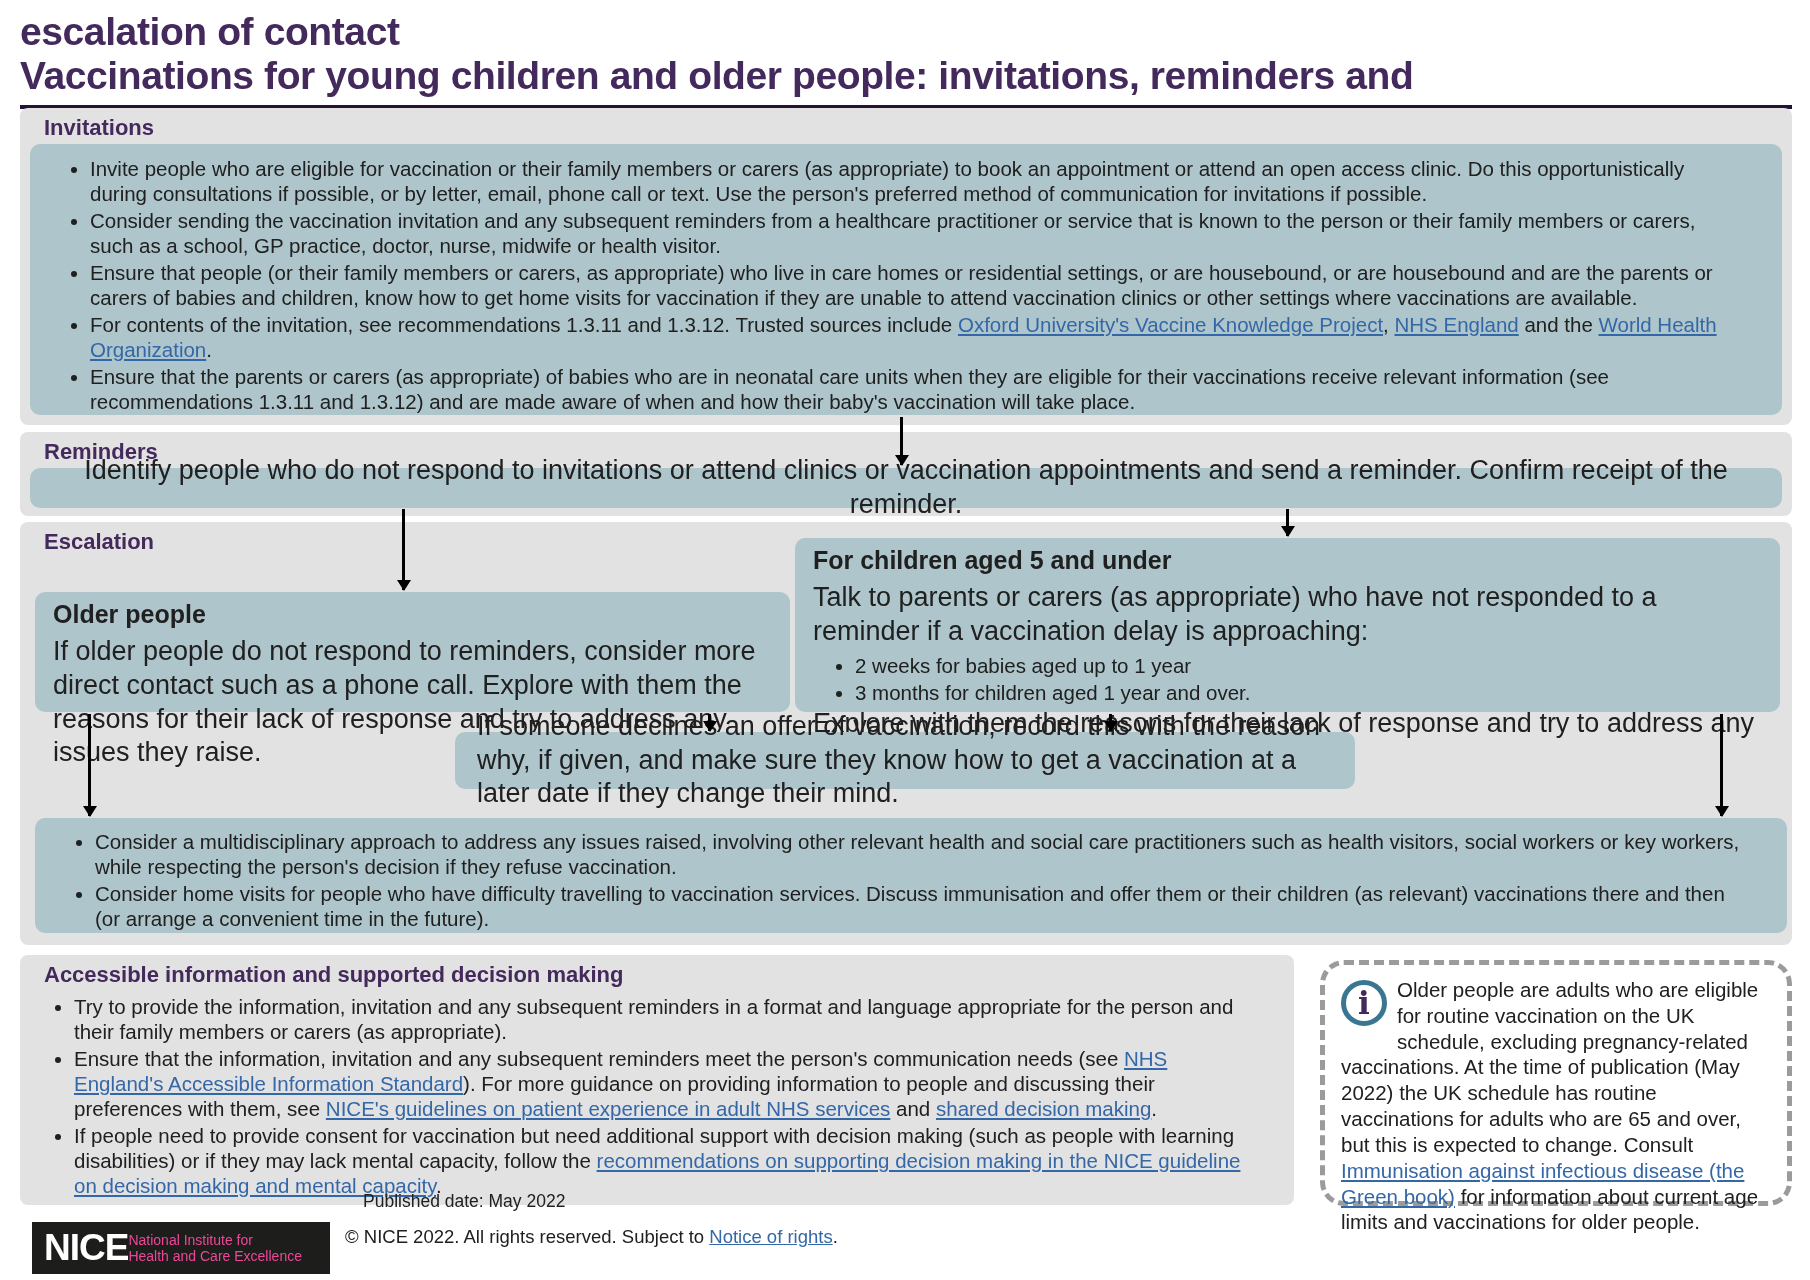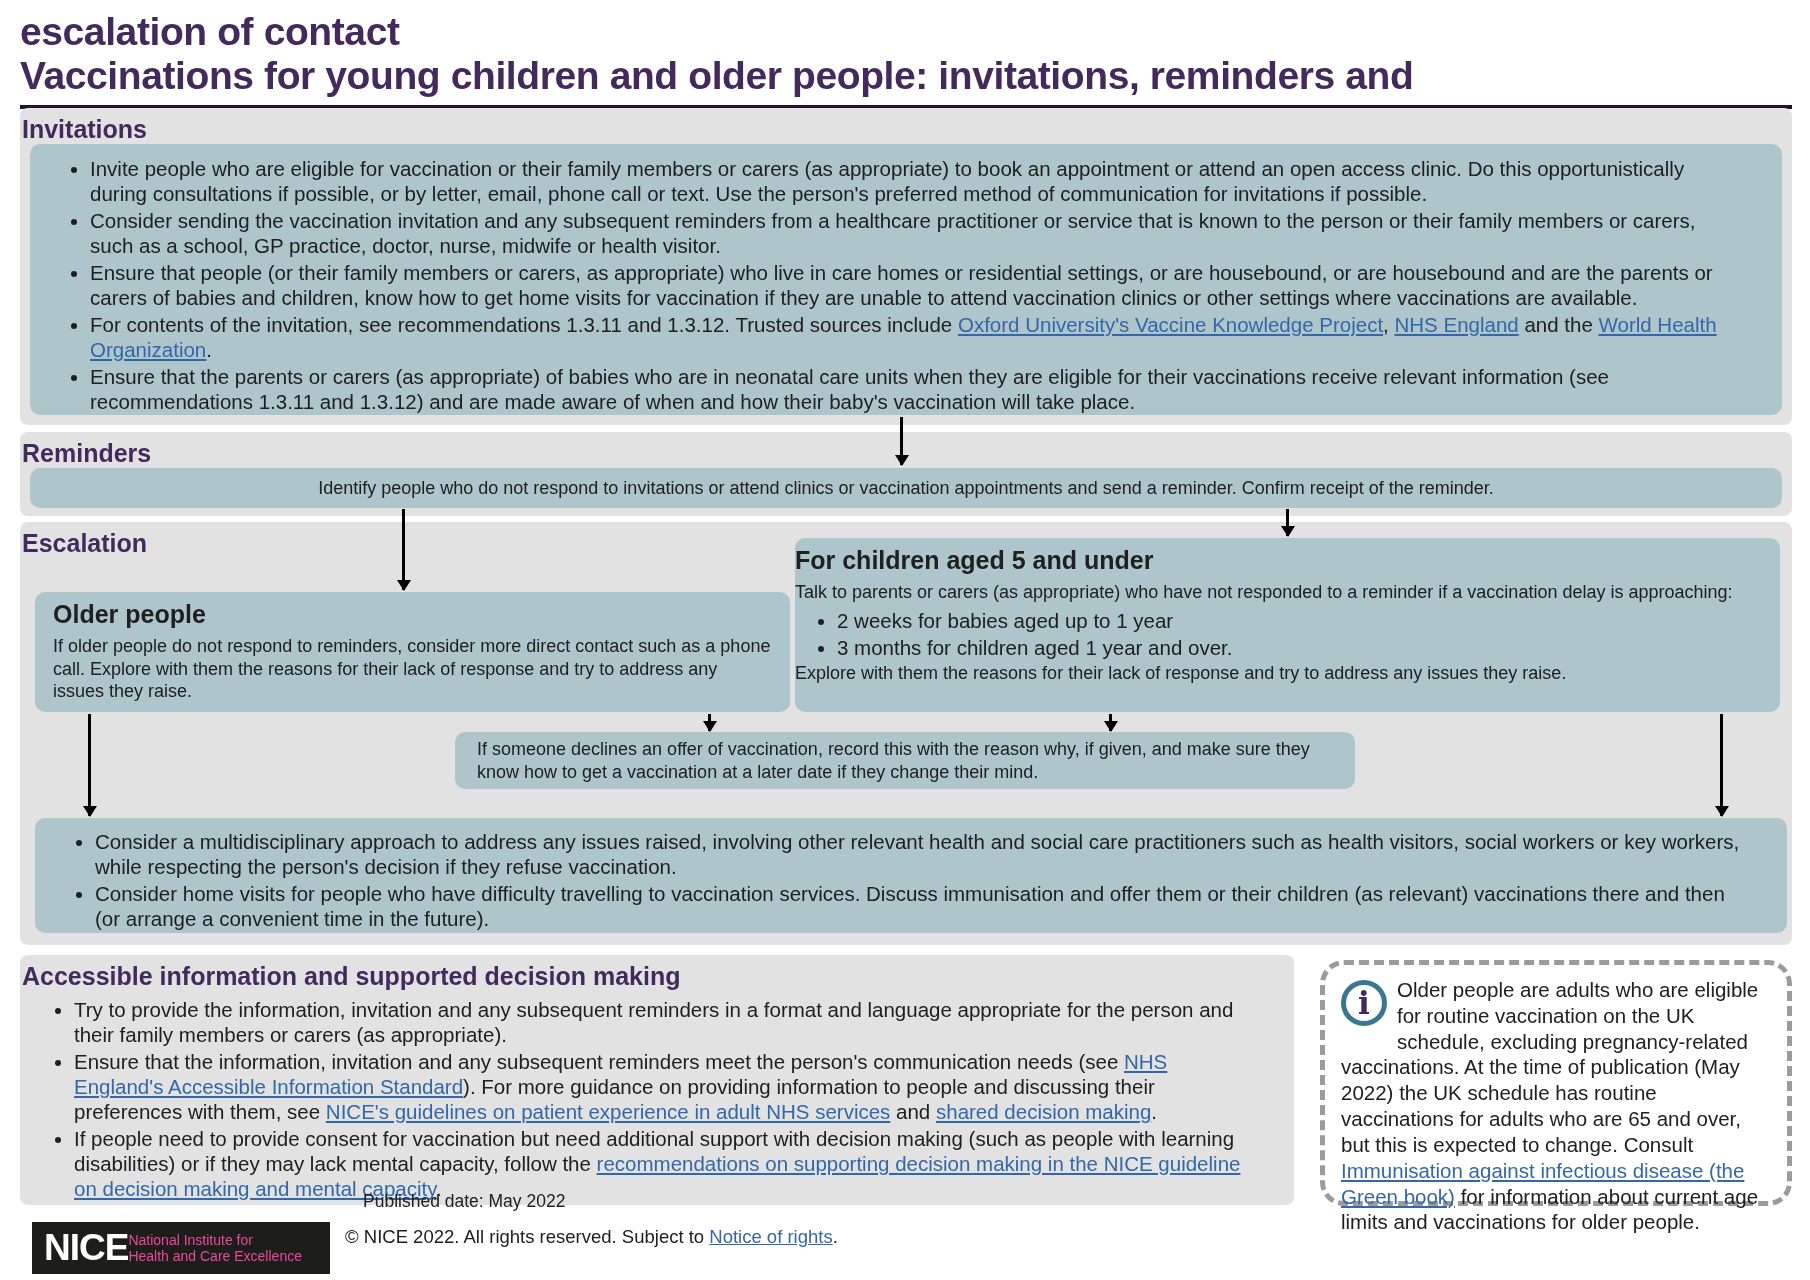--- a/index.html
+++ b/index.html
@@ -12,40 +12,40 @@
   .page{position:relative;width:1810px;height:1280px;}
 
   
   .title{position:absolute;left:20px;top:10px;width:1772px;
          font-size:39px;font-weight:bold;line-height:1.13;letter-spacing:-0.4px;
          color:var(--purple);padding-bottom:7px;border-bottom:4px solid var(--rule);}
   .title span{display:block;}
 
   
   .section{position:absolute;background:var(--gray);border-radius:8px;}
-  .sec-label{font-size:25px;font-weight:bold;color:var(--purple);margin:7px 0 0 2px;}
+  .sec-label{font-size:22px;font-weight:bold;color:var(--purple);margin:7px 0 0 24px;}
 
   
   .tealbox{position:absolute;background:var(--teal);border-radius:10px;}
   .tealbox .bullets{padding:10px 22px 8px 22px;}
   ul{list-style:disc;padding-left:22px;}
   li{font-size:20.5px;line-height:1.22;margin:2px 16px;}
   .boxhead{font-size:25px;font-weight:bold;margin-bottom:6px;}
-  .boxtext{font-size:18px;line-height:1.25;}
+  .boxtext{font-size:27px;line-height:1.25;}
   a.link{color:var(--link);text-decoration:underline;}
 
   
   .arrow{position:absolute;width:0;border-left:3px solid #000;}
   .arrow::after{content:"";position:absolute;left:-8.5px;bottom:-1px;
       border-left:7px solid transparent;border-right:7px solid transparent;
       border-top:11px solid #000;}
 
   
   .older-box{left:15px;top:70px;width:755px;height:120px;padding:8px 18px;}
-  .children-box{left:775px;top:16px;width:985px;height:174px;padding:8px 0;}
+  .children-box{left:775px;top:16px;width:985px;height:174px;padding:8px 18px;}
   .children-box ul{margin:4px 0 2px 4px;}
   .declines-box{left:435px;top:210px;width:900px;height:57px;padding:11px 22px;
                 display:flex;align-items:center;}
   .multi-box{left:15px;top:296px;width:1752px;height:115px;}
   .multi-box .bullets{padding:9px 22px;}
 
   
   .rem-box{left:10px;right:10px;top:36px;height:40px;display:flex;
            align-items:center;justify-content:center;text-align:center;}
 

